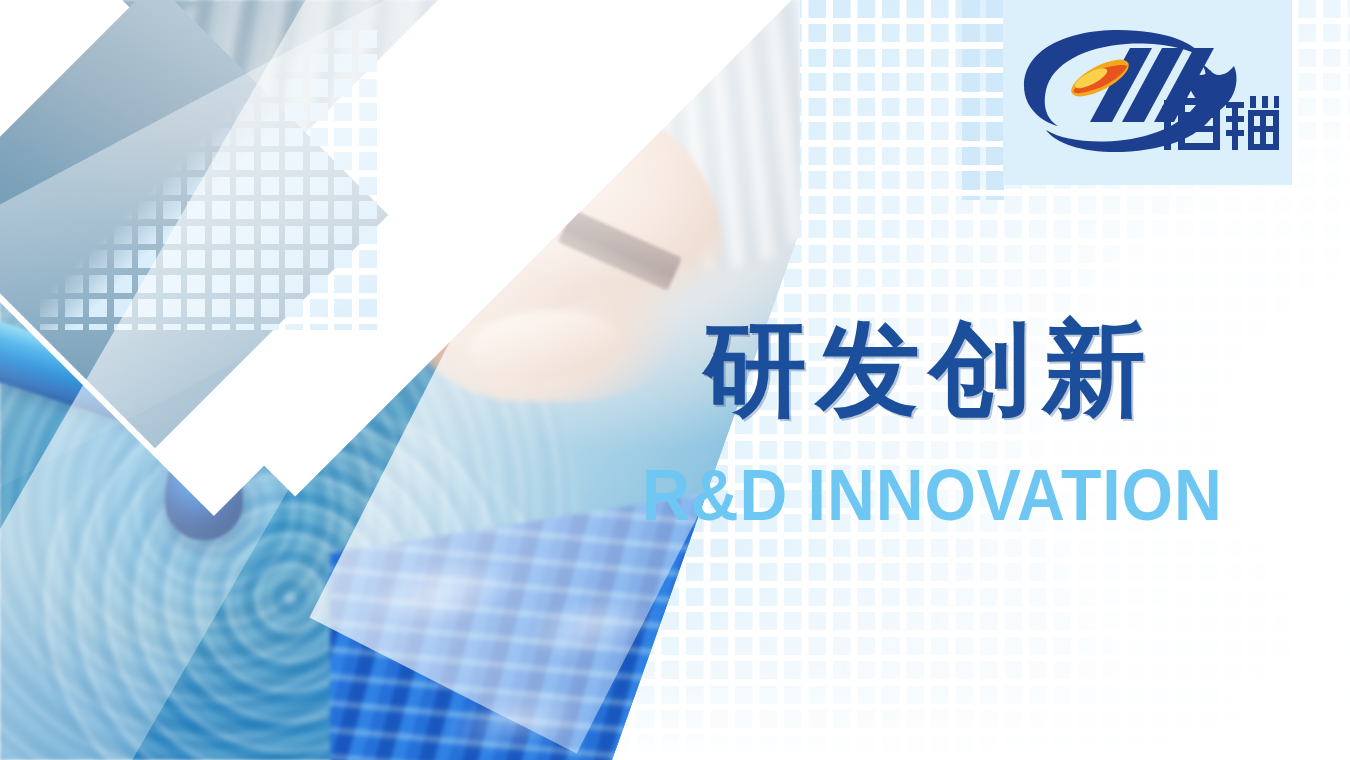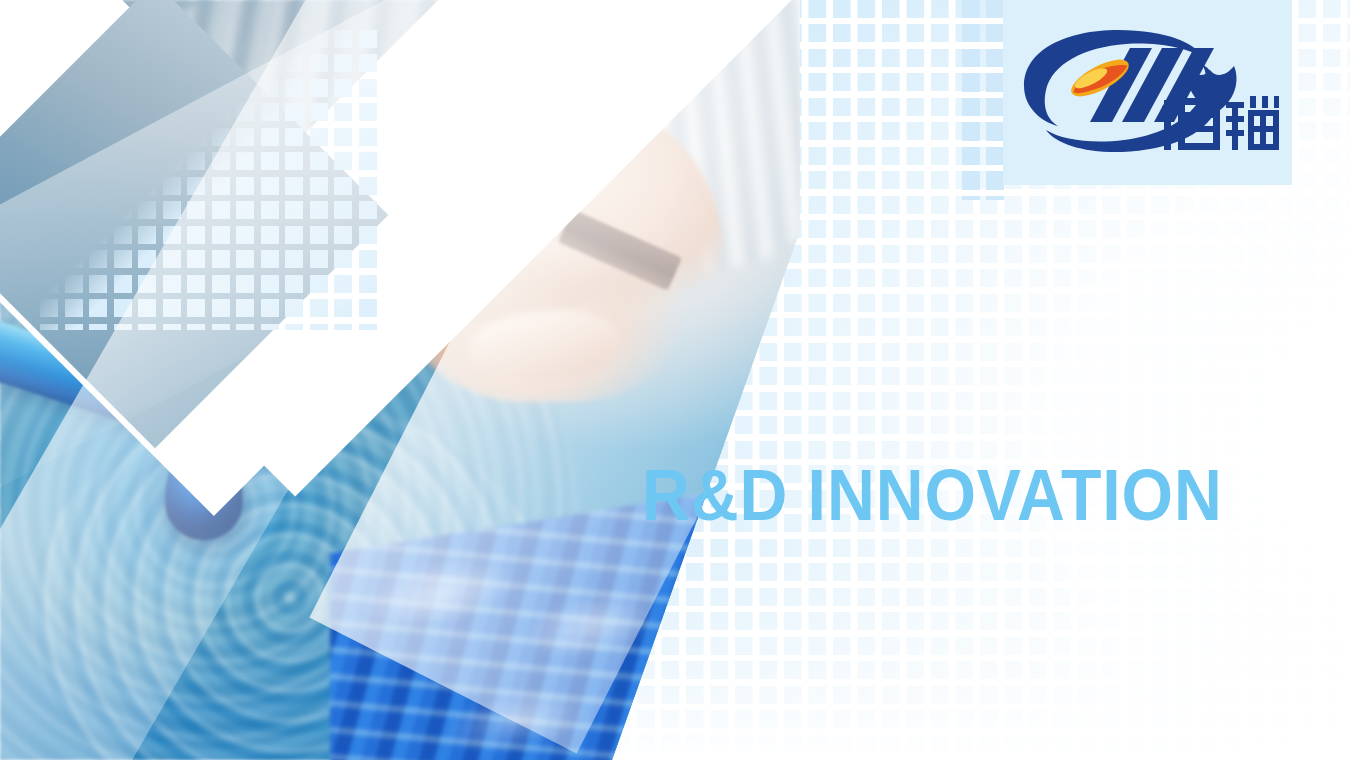--- a/index.html
+++ b/index.html
@@ -438,20 +438,21 @@
     <div class="chev-left"></div>
     <div class="chev-right"></div>
     <div class="inner-tri"></div>
     <div class="chev-grid"></div>
 
     <div class="sheen-1"></div>
     <div class="sheen-2"></div>
     <div class="sheen-3"></div>
   </div>
 
+  <div class="title-cn">研发创新</div>
   <div class="title-en">R&amp;D INNOVATION</div>
 
   <div class="logo-side-grid"></div>
   <div class="logo-panel"></div>
   <div class="logo-wrap">
     <svg class="logo-svg" viewBox="0 0 262 130" xmlns="http://www.w3.org/2000/svg">
 
       <path d="M6 60 C6 24 48 4 100 4 C150 4 178 18 186 32
                C170 22 140 16 108 18 C66 21 34 38 28 64
                C24 82 30 94 40 100 C24 96 6 82 6 60 Z" fill="#1d3f8f"></path>

